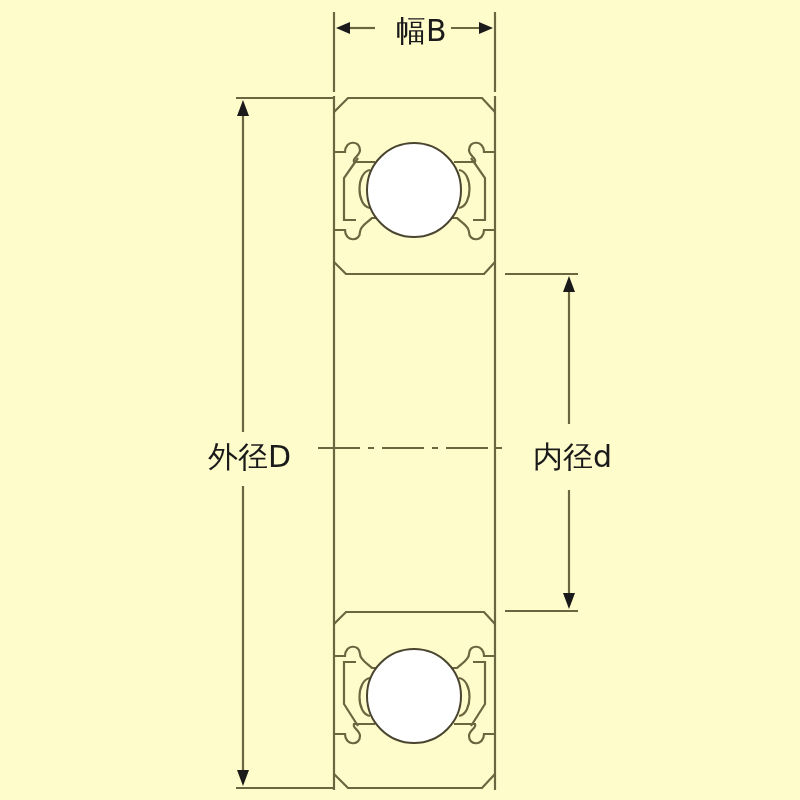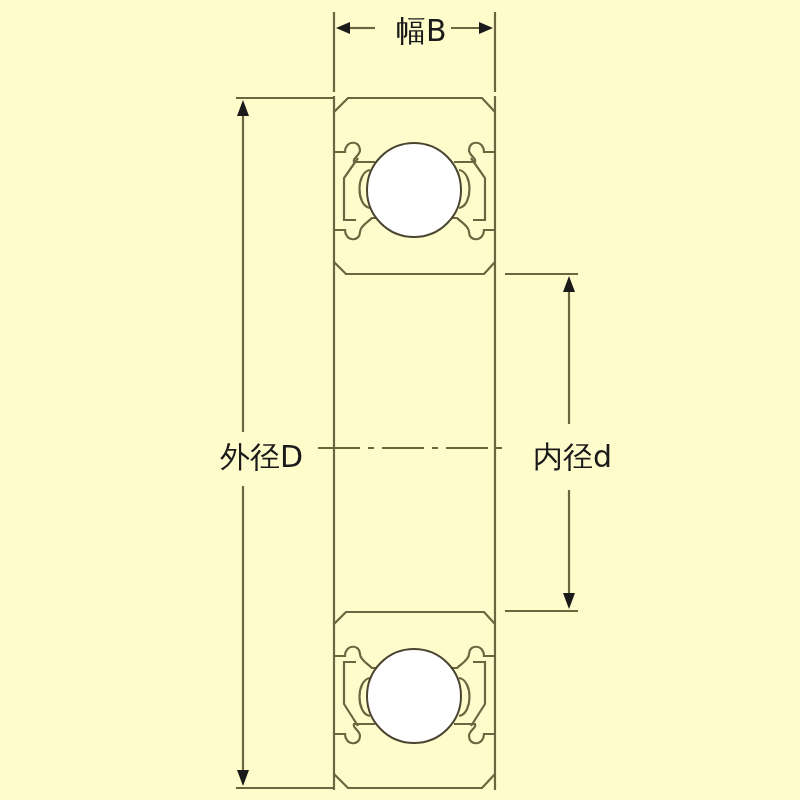--- a/index.html
+++ b/index.html
@@ -80,14 +80,14 @@
     <polygon points="336,28 350,22 350,34"></polygon>
     <polygon points="493,28 479,22 479,34"></polygon>
     <polygon points="243,100 237,116 249,116"></polygon>
     <polygon points="243,786 237,770 249,770"></polygon>
     <polygon points="569,276 563,292 575,292"></polygon>
     <polygon points="569,609 563,593 575,593"></polygon>
   </g>
 </svg>
 
 <div class="lbl" style="left:376px; top:16px;margin-left:16px;">幅B</div>
-<div class="lbl" style="left:216px; top:442px;">外径D</div>
+<div class="lbl" style="left:204px; top:442px;">外径D</div>
 <div class="lbl" style="left:529px; top:442px;">内径d</div>
 
 </body></html>

